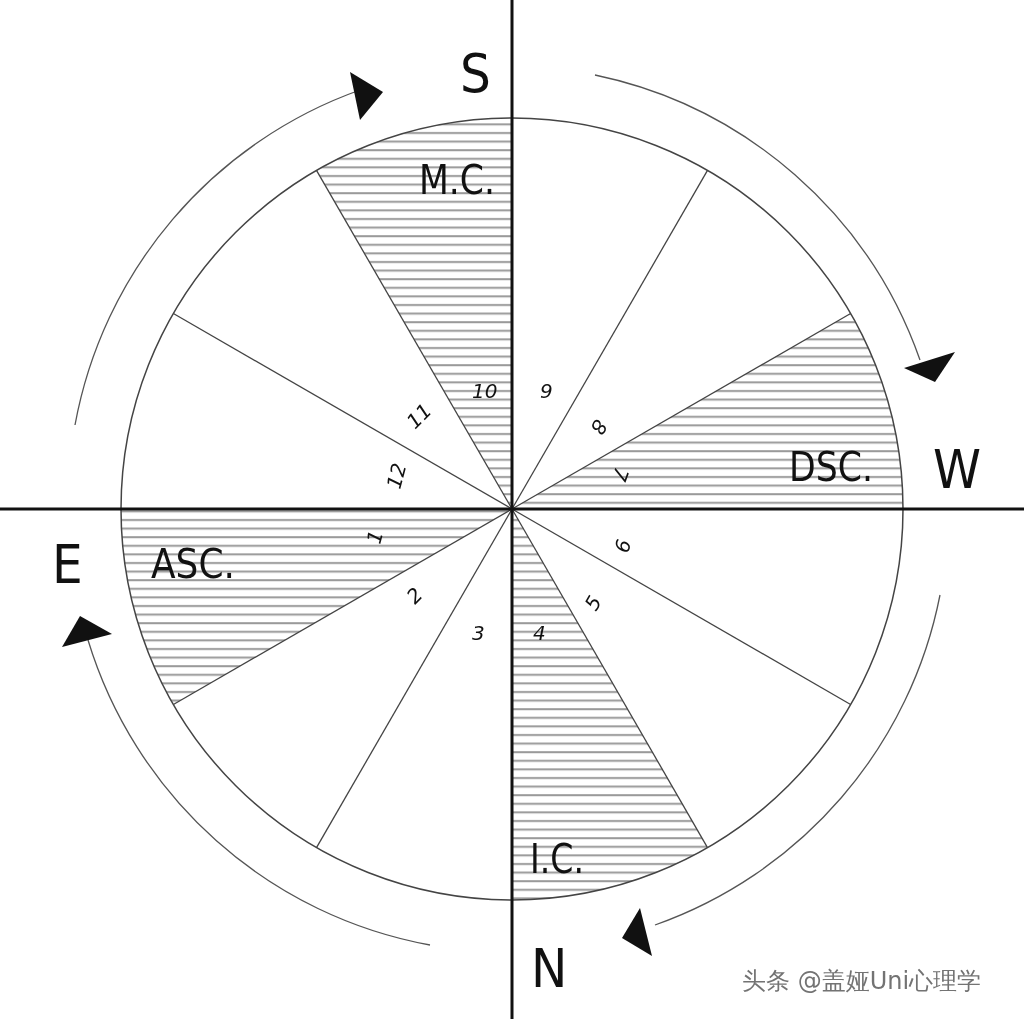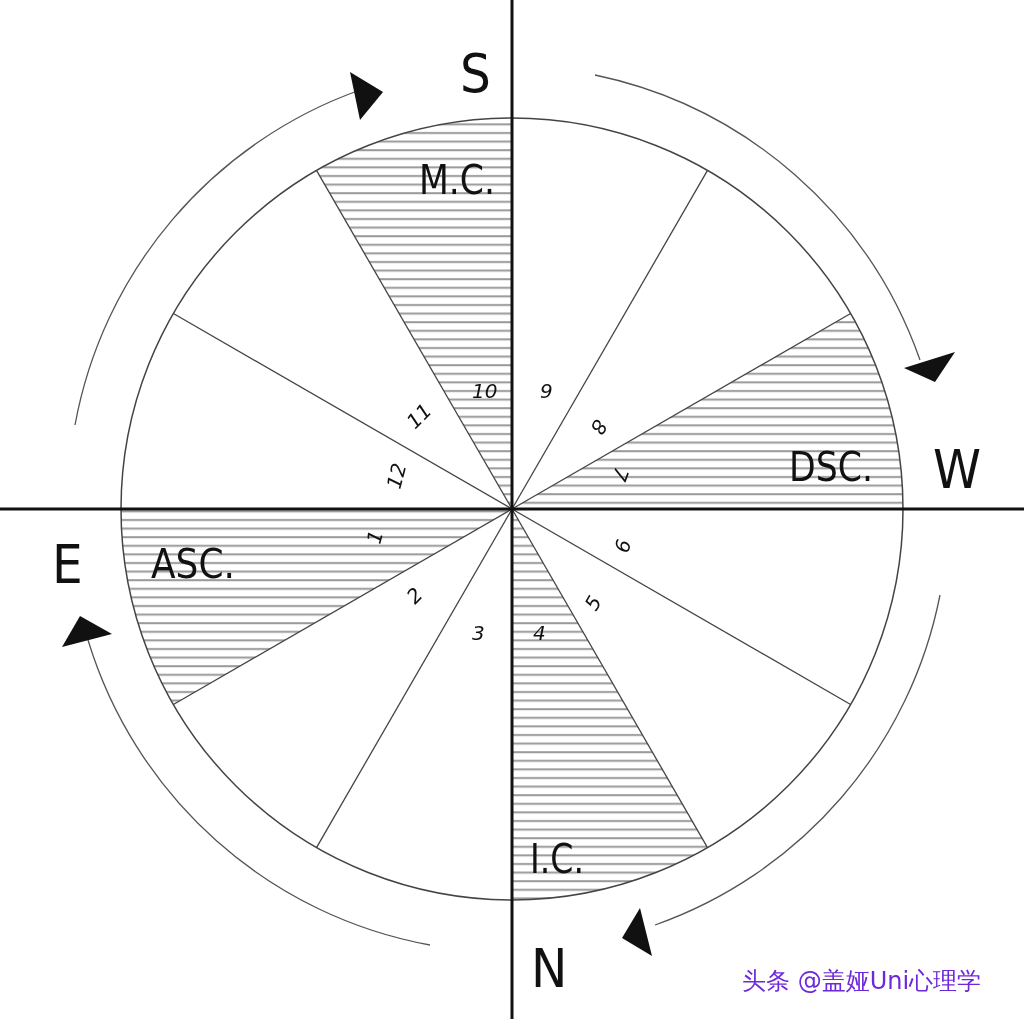--- a/index.html
+++ b/index.html
@@ -1,21 +1,21 @@
 <!DOCTYPE html>
 <html><head>
 <meta charset="utf-8">
 <style>
   html, body { margin: 0; padding: 0; background: #ffffff; }
   body { width: 1024px; height: 1019px; overflow: hidden; position: relative; font-family: "Liberation Sans", "DejaVu Sans", sans-serif; }
   #diagram { position: absolute; left: 0; top: 0; }
   .cardinal { font-family: "DejaVu Sans Condensed", "DejaVu Sans", sans-serif; font-size: 54px; fill: #111; }
   .angle-label { font-family: "DejaVu Sans", sans-serif; font-size: 40px; fill: #111; }
   .house-num { font-family: "DejaVu Sans", sans-serif; font-size: 20px; fill: #111; font-style: italic; }
-  .watermark { position: absolute; left: 742px; top: 965px; font-size: 24px; color: #6d28d9; letter-spacing: 0px; font-family: "DejaVu Sans", sans-serif; text-shadow: 0 0 1px #fff; }
+  .watermark { position: absolute; left: 742px; top: 965px; font-size: 24px; color: #737373; letter-spacing: 0px; font-family: "DejaVu Sans", sans-serif; text-shadow: 0 0 1px #fff; }
 </style>
 </head>
 <body>
 
 <svg id="diagram" width="1024" height="1019" viewBox="0 0 1024 1019" xmlns="http://www.w3.org/2000/svg">
   <defs>
     <pattern id="hatch" patternUnits="userSpaceOnUse" width="10" height="8.6">
       <rect width="10" height="8.6" fill="#ffffff"></rect>
       <line x1="0" y1="4" x2="10" y2="4" stroke="#9a9a9a" stroke-width="2"></line>
     </pattern>

